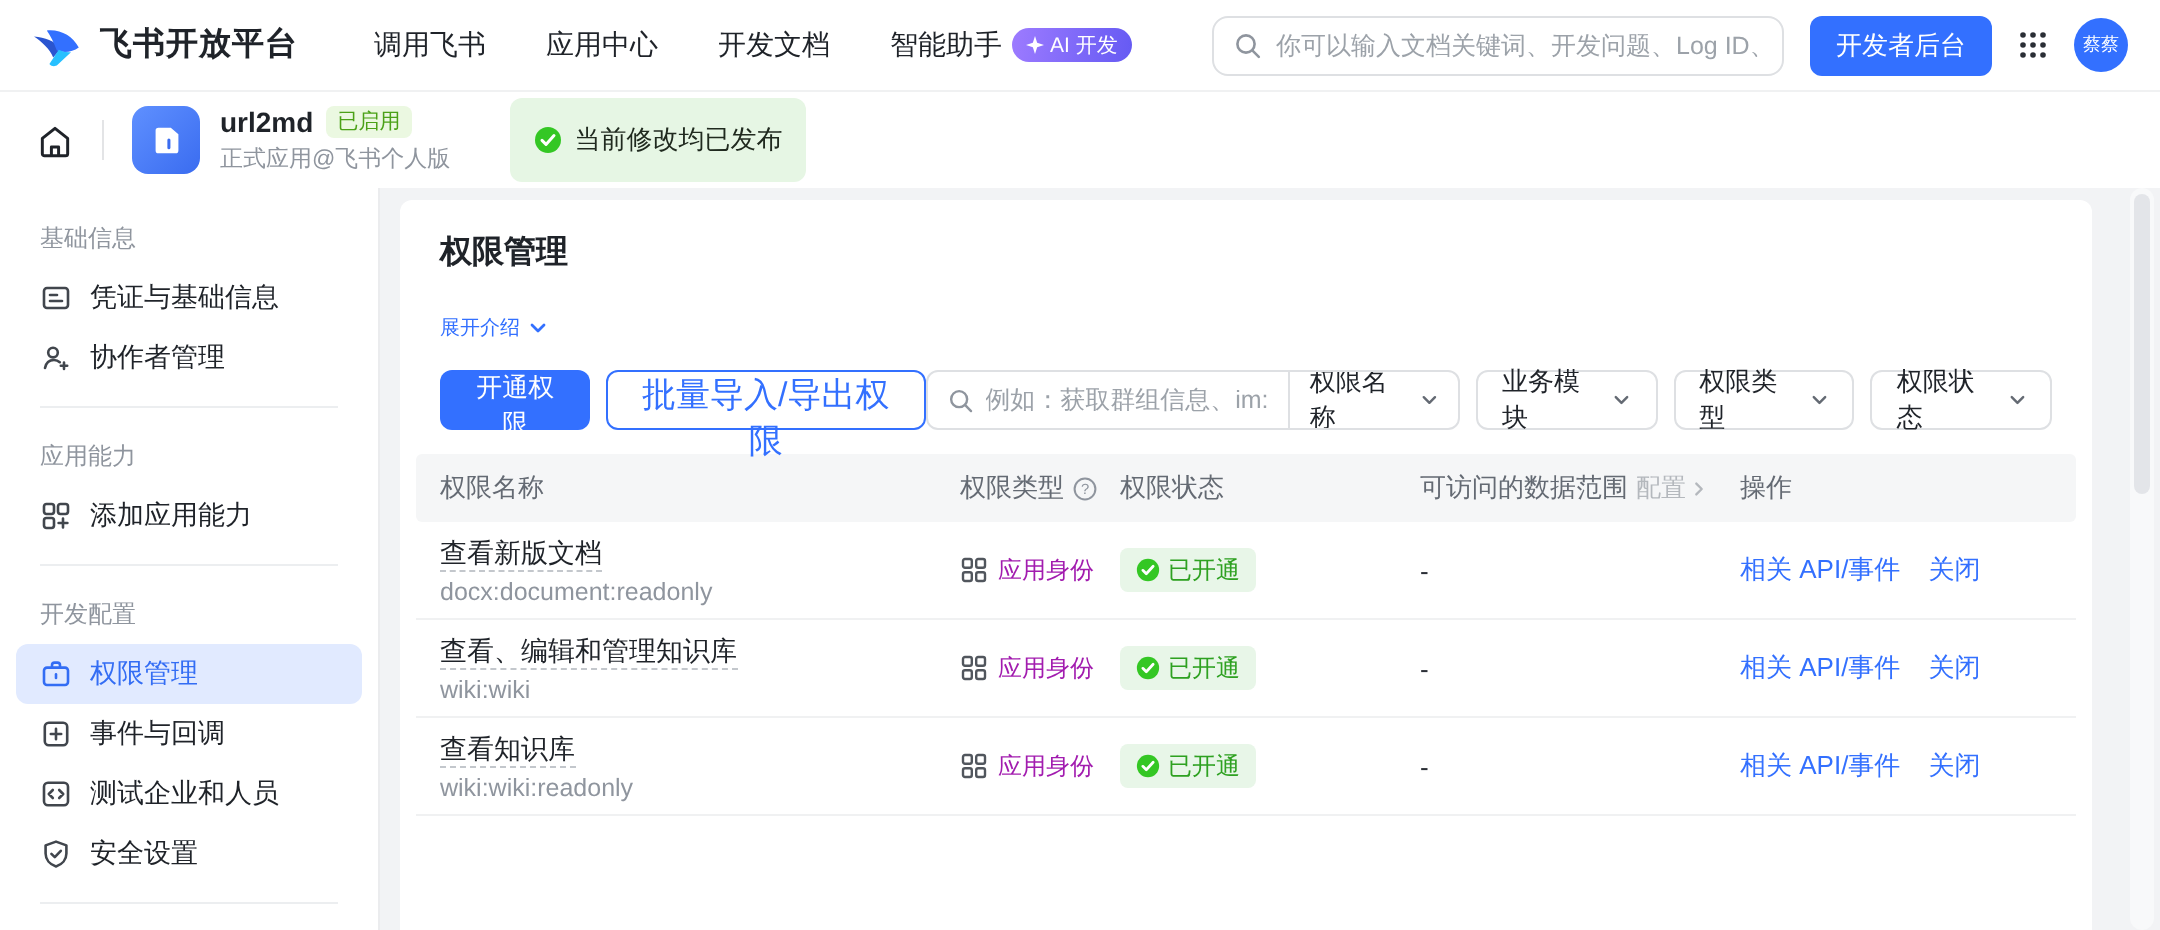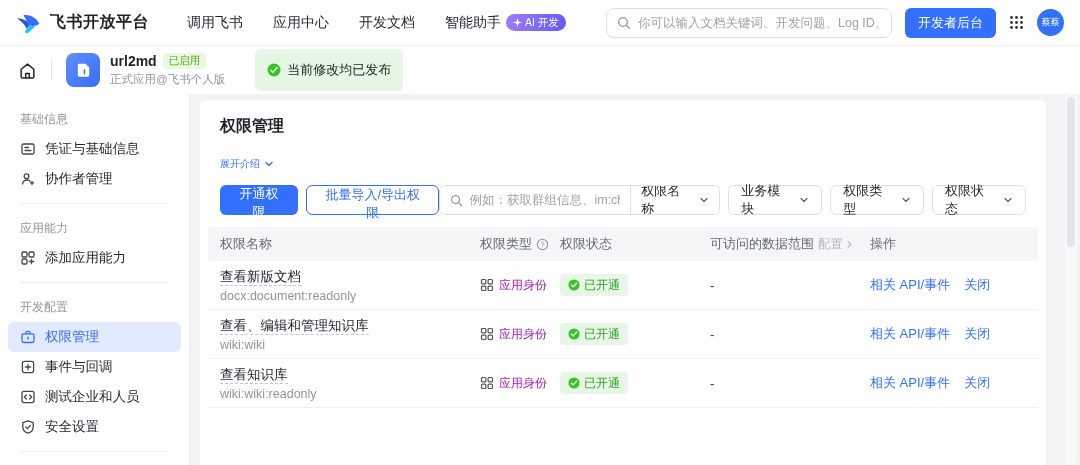--- a/index.html
+++ b/index.html
@@ -66,21 +66,21 @@
                   background:#e3e5e9; border-radius:4px; }
   .card { background:#fff; border-radius:6px 6px 0 0; height:100%; padding:16px 20px 0; overflow:hidden; }
   .page-title { font-size:16px; font-weight:bold; margin-bottom:8px; }
   .desc { font-size:13px; line-height:21px; color:#51565d; max-width:810px; }
   .link { color:#3370ff; cursor:pointer; text-decoration:none; }
   .expand-row { margin-top:20px; display:flex; align-items:center; gap:4px; font-size:10px; }
 
   .toolbar { margin-top:14px; display:flex; align-items:center; justify-content:center; }
   .toolbar-left { display:flex; align-items:center; gap:8px; }
   .btn-outline { height:30px; padding:0 12px; border:1px solid #3370ff; border-radius:6px;
-                 background:#fff; color:#3370ff; font-size:13px; font-family:inherit; cursor:pointer; }
+                 background:#fff; color:#3370ff; font-size:17px; font-family:inherit; cursor:pointer; }
   .toolbar-right { display:flex; align-items:center; gap:8px; }
   .filter-search { display:flex; align-items:center; height:30px; border:1px solid #dee0e3;
                    border-radius:6px; background:#fff; overflow:hidden; }
   .filter-search .fs-input { display:flex; align-items:center; gap:6px; padding:0 10px; width:190px; }
   .filter-search input { border:0; outline:0; width:100%; font-size:12.5px; font-family:inherit; }
   .filter-search input::placeholder { color:#9ca2a9; }
   .fs-div { width:1px; height:29px; background:#dee0e3; }
   .fs-select { display:flex; align-items:center; gap:6px; padding:0 10px; cursor:pointer; font-size:13px; }
   .filter-pill { display:flex; align-items:center; gap:6px; height:30px; padding:0 12px;
                  border:1px solid #dee0e3; border-radius:6px; background:#fff; font-size:13px; cursor:pointer; }

